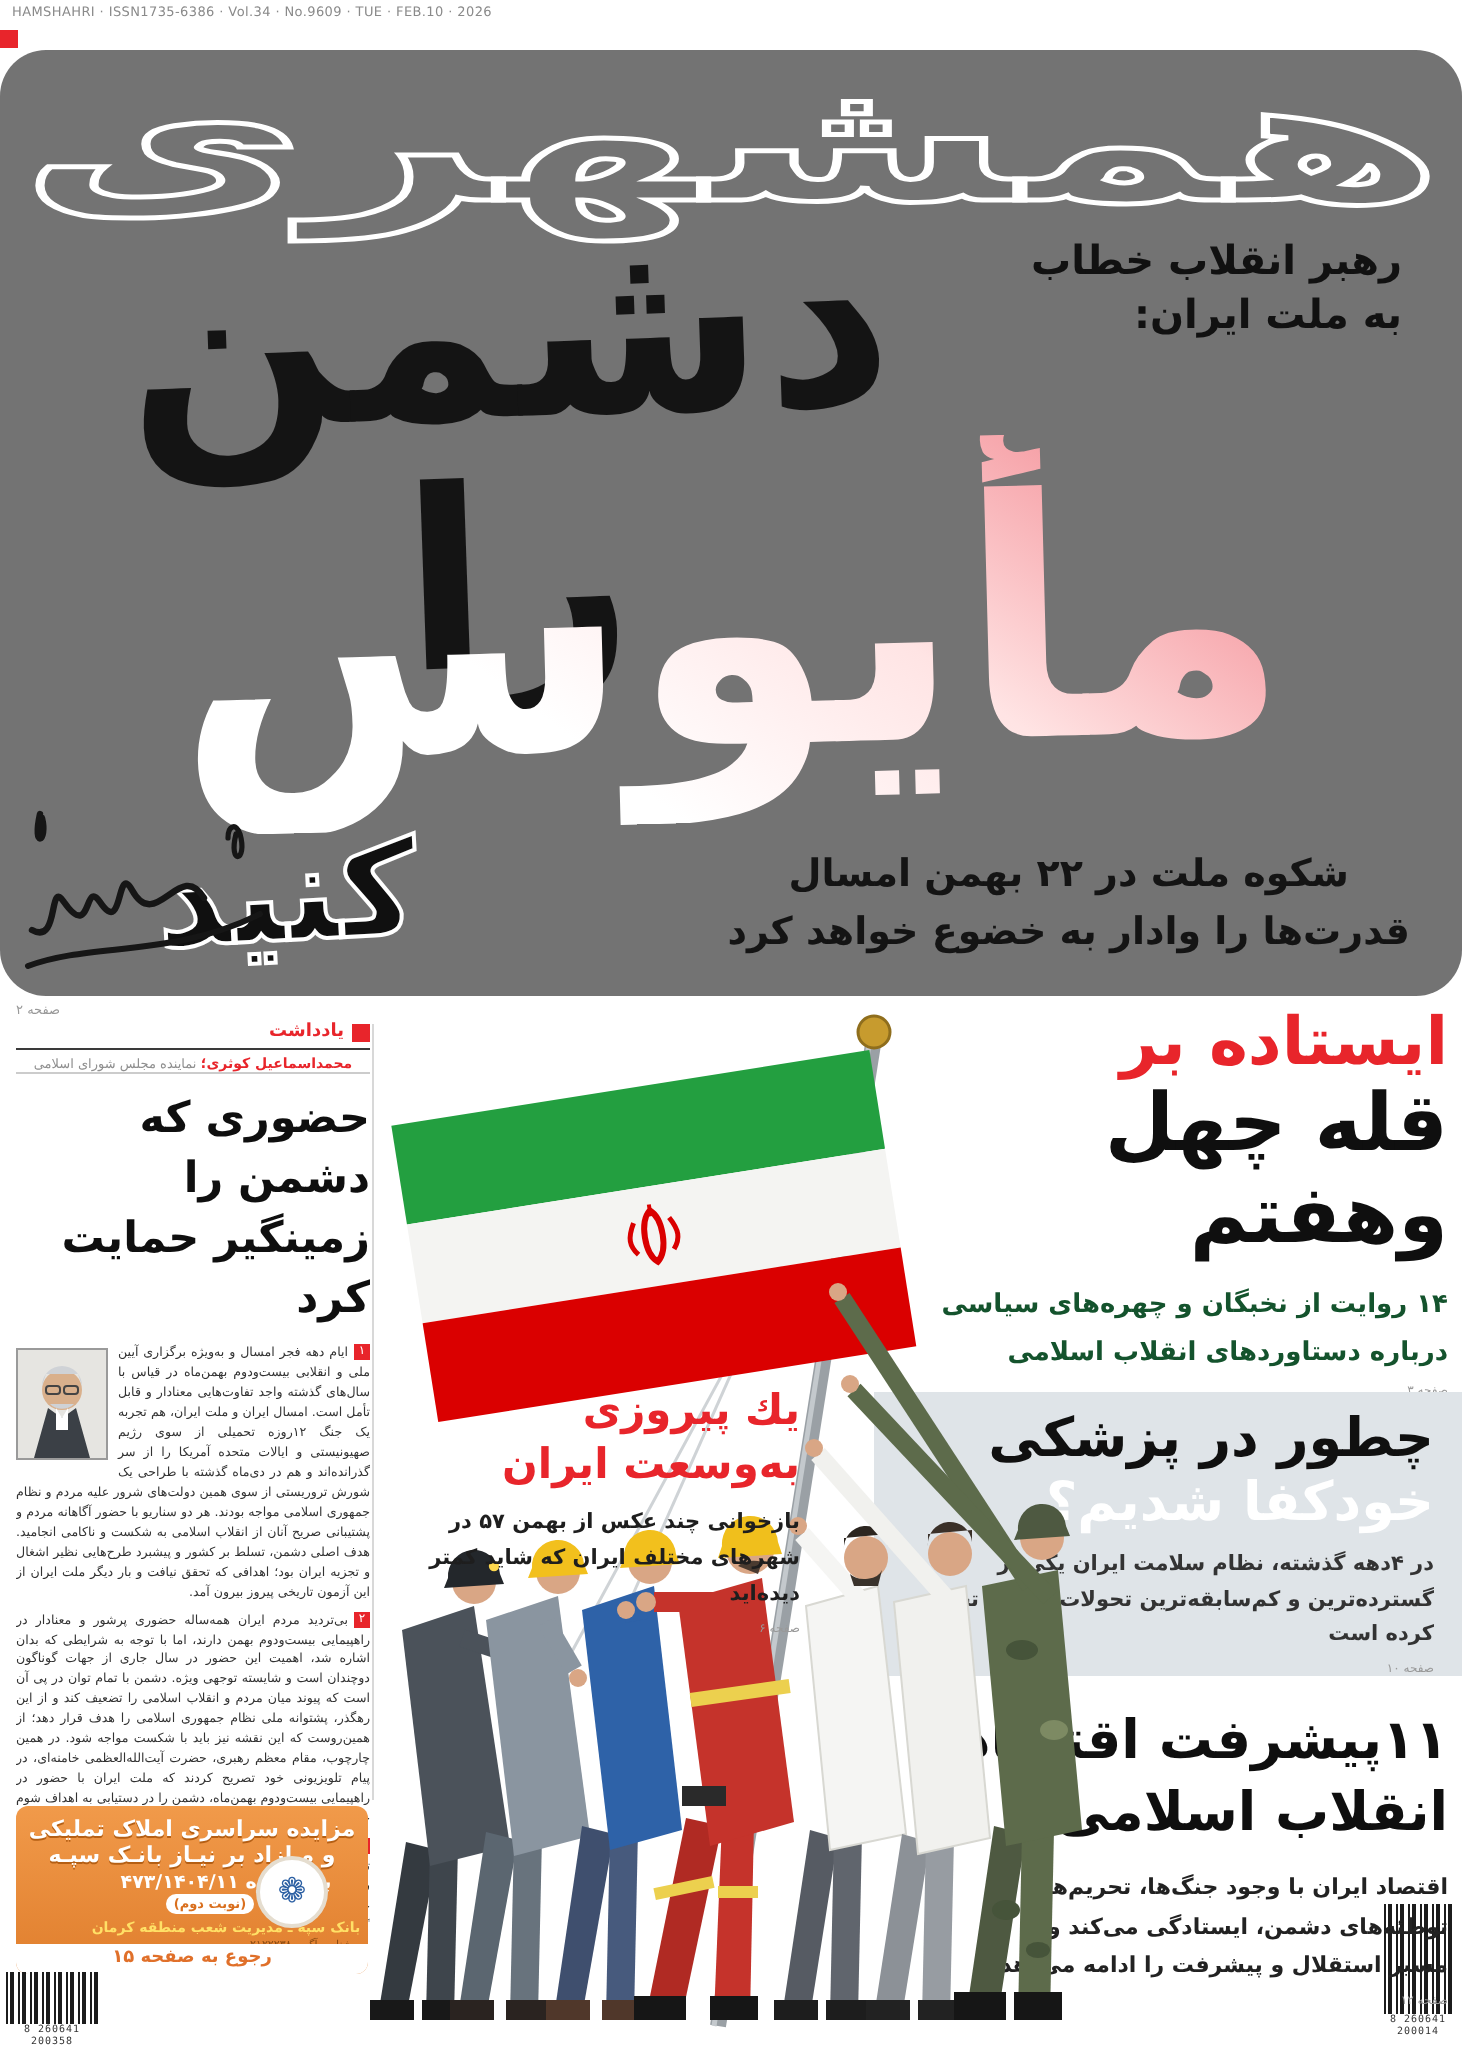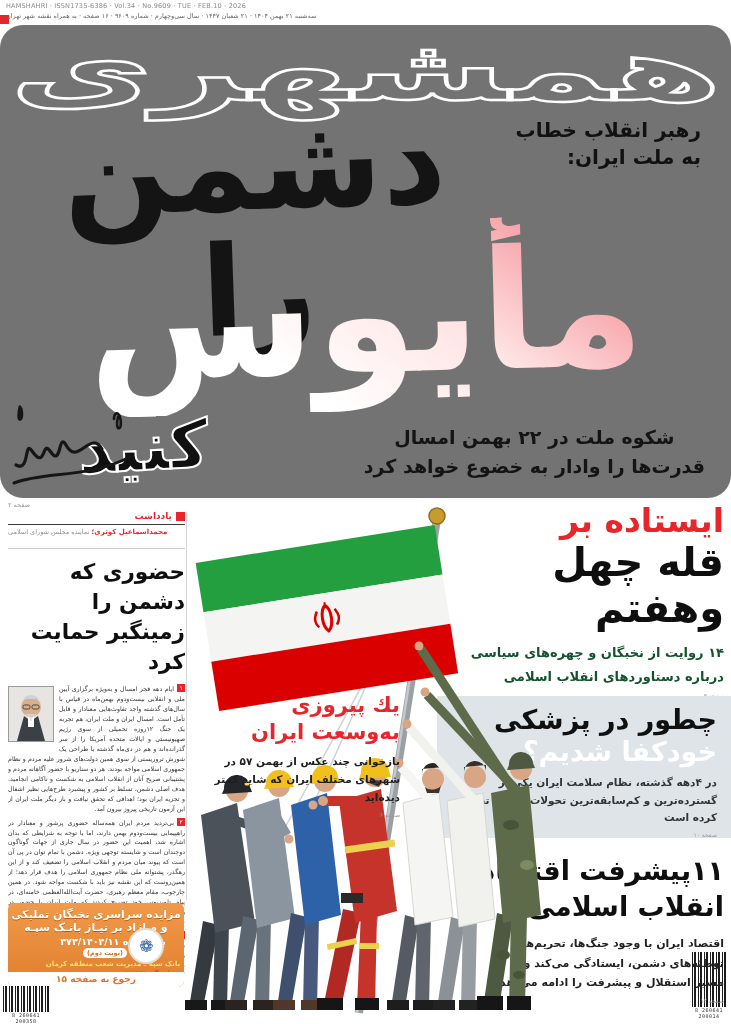--- a/index.html
+++ b/index.html
@@ -29,21 +29,21 @@
   .signature{position:absolute;left:6px;top:362px;width:132px;height:112px;}
   .deck{position:absolute;right:26px;top:398px;text-align:center;direction:rtl;color:#141414;
         font-size:19px;font-weight:bold;line-height:1.55;}
   
   .pgref-top{position:absolute;left:8px;top:501px;font-size:6.5px;color:#999;direction:rtl;}
   .note-col{position:absolute;left:8px;top:511px;width:177px;}
   .note-head{display:flex;justify-content:flex-end;align-items:center;gap:4px;
              border-bottom:1.5px solid #3a3a3a;padding-bottom:3px;}
   .note-label{color:#e8252b;font-size:9px;font-weight:bold;direction:rtl;margin-left:21px;}
   .note-sq{width:9px;height:9px;background:#e8252b;}
-  .byline{direction:rtl;text-align:left;font-size:7px;padding:3px 0 12px;border-bottom:1px solid #ccc;}
+  .byline{direction:rtl;text-align:center;font-size:7px;padding:3px 0 0;border-bottom:1px solid #ccc;}
   .byline .name{color:#e8252b;font-weight:bold;}
   .byline .role{color:#8f8f8f;font-size:6.5px;}
   .note-title{direction:rtl;text-align:right;font-size:21.5px;font-weight:bold;color:#0f0f0f;
               line-height:1.4;margin:8px 0 7px;}
   .note-body{direction:rtl;text-align:justify;font-size:6.3px;color:#333;line-height:1.58;
              height:288px;overflow:hidden;border-bottom:1px solid #ccc;}
   .author-photo{float:left;width:44px;height:54px;margin:2px 5px 3px 0;border:1px solid #9a9a9a;
                 background:#e3e2de;overflow:hidden;}
   .note-para{margin:0 0 4px;}
   .num-sq{display:inline-block;width:8px;height:8px;background:#e8252b;color:#fff;font-size:6px;
@@ -90,21 +90,20 @@
   .art3-sub{font-size:11px;color:#222;font-weight:bold;line-height:1.8;margin-top:8px;padding-left:60px;}
 </style>
 </head>
 <body>
 
 <div class="page">
 
   <div class="tb-mark"></div>
   <div class="tb-left">
     <div class="tb-eng">HAMSHAHRI · ISSN1735-6386 · Vol.34 · No.9609 · TUE · FEB.10 · 2026</div>
-    <div class="tb-fa">سه‌شنبه ۲۱ بهمن ۱۴۰۴ · ۲۱ شعبان ۱۴۴۷ · سال سی‌وچهارم · شماره ۹۶۰۹ · ۱۶ صفحه · به همراه نقشه شهر تهران</div>
   </div>
 
   <div class="redblock">
     <div class="logo">همشهری</div>
     <div class="kicker">
       <span>رهبر انقلاب خطاب</span><br>
       <span>به ملت ایران:</span>
     </div>
     <div class="hl-black">دشمن را</div>
     <div class="hl-grad">مأیوس</div>
@@ -146,21 +145,21 @@
       </div>
       <div>
           <p class="note-para"><span class="num-sq">۱</span>ایام دهه فجر امسال و به‌ویژه برگزاری آیین ملی و انقلابی بیست‌ودوم بهمن‌ماه در قیاس با سال‌های گذشته واجد تفاوت‌هایی معنادار و قابل تأمل است. امسال ایران و ملت ایران، هم تجربه یک جنگ ۱۲روزه تحمیلی از سوی رژیم صهیونیستی و ایالات متحده آمریکا را از سر گذرانده‌اند و هم در دی‌ماه گذشته با طراحی یک شورش تروریستی از سوی همین دولت‌های شرور علیه مردم و نظام جمهوری اسلامی مواجه بودند. هر دو سناریو با حضور آگاهانه مردم و پشتیبانی صریح آنان از انقلاب اسلامی به شکست و ناکامی انجامید. هدف اصلی دشمن، تسلط بر کشور و پیشبرد طرح‌هایی نظیر اشغال و تجزیه ایران بود؛ اهدافی که تحقق نیافت و بار دیگر ملت ایران از این آزمون تاریخی پیروز بیرون آمد.</p>
           <p class="note-para"><span class="num-sq">۲</span>بی‌تردید مردم ایران همه‌ساله حضوری پرشور و معنادار در راهپیمایی بیست‌ودوم بهمن دارند، اما با توجه به شرایطی که بدان اشاره شد، اهمیت این حضور در سال جاری از جهات گوناگون دوچندان است و شایسته توجهی ویژه. دشمن با تمام توان در پی آن است که پیوند میان مردم و انقلاب اسلامی را تضعیف کند و از این رهگذر، پشتوانه ملی نظام جمهوری اسلامی را هدف قرار دهد؛ از همین‌روست که این نقشه نیز باید با شکست مواجه شود. در همین چارچوب، مقام معظم رهبری، حضرت آیت‌الله‌العظمی خامنه‌ای، در پیام تلویزیونی خود تصریح کردند که ملت ایران با حضور در راهپیمایی بیست‌ودوم بهمن‌ماه، دشمن را در دستیابی به اهداف شوم خود مأیوس سازند.</p>
           <p class="note-para"><span class="num-sq">۳</span>در امتداد این تأکید رهبر انقلاب، باید به نکته بنیادین دیگری نیز توجه داشت و آن نقش تعیین‌کننده مردم در رقم‌زدن تصمیمات سرنوشت‌ساز تاریخی است. این مردمند که با اراده و عزم راسخ خود می‌توانند قدرتمندترین دشمنان را زمینگیر و مانع تحقق اهداف آنان شوند. از این‌رو و در شرایط کنونی، حضور مردم در حمایت از تمامیت ارضی، منافع ملی، امنیت کشور و نظام جمهوری اسلامی از اهمیتی بسزا برخوردار است.</p>
         </div>
     </div>
   </div>
 
   <div class="ad">
-    <div class="ad-l1">مزایده سراسری نخبگان تملیکی</div>
+    <div class="ad-l1">مزایده سراسری املاک تملیکی</div>
     <div class="ad-l2">و مـازاد بر نیـاز بانـک سپـه</div>
     <div class="ad-l3">
       <span>به شماره ۴۷۳/۱۴۰۴/۱۱</span>
       <span class="ad-badge">(نوبت دوم)</span>
     </div>
     <div class="ad-l4">بانک سپه ـ مدیریت شعب منطقه کرمان</div>
     <div class="ad-l5">شناسه آگهی ۲۱۲۲۲۳۸</div>
     <div class="ad-footer">رجوع به صفحه ۱۵</div>
     <div class="ad-logo">❁</div>
   </div>

